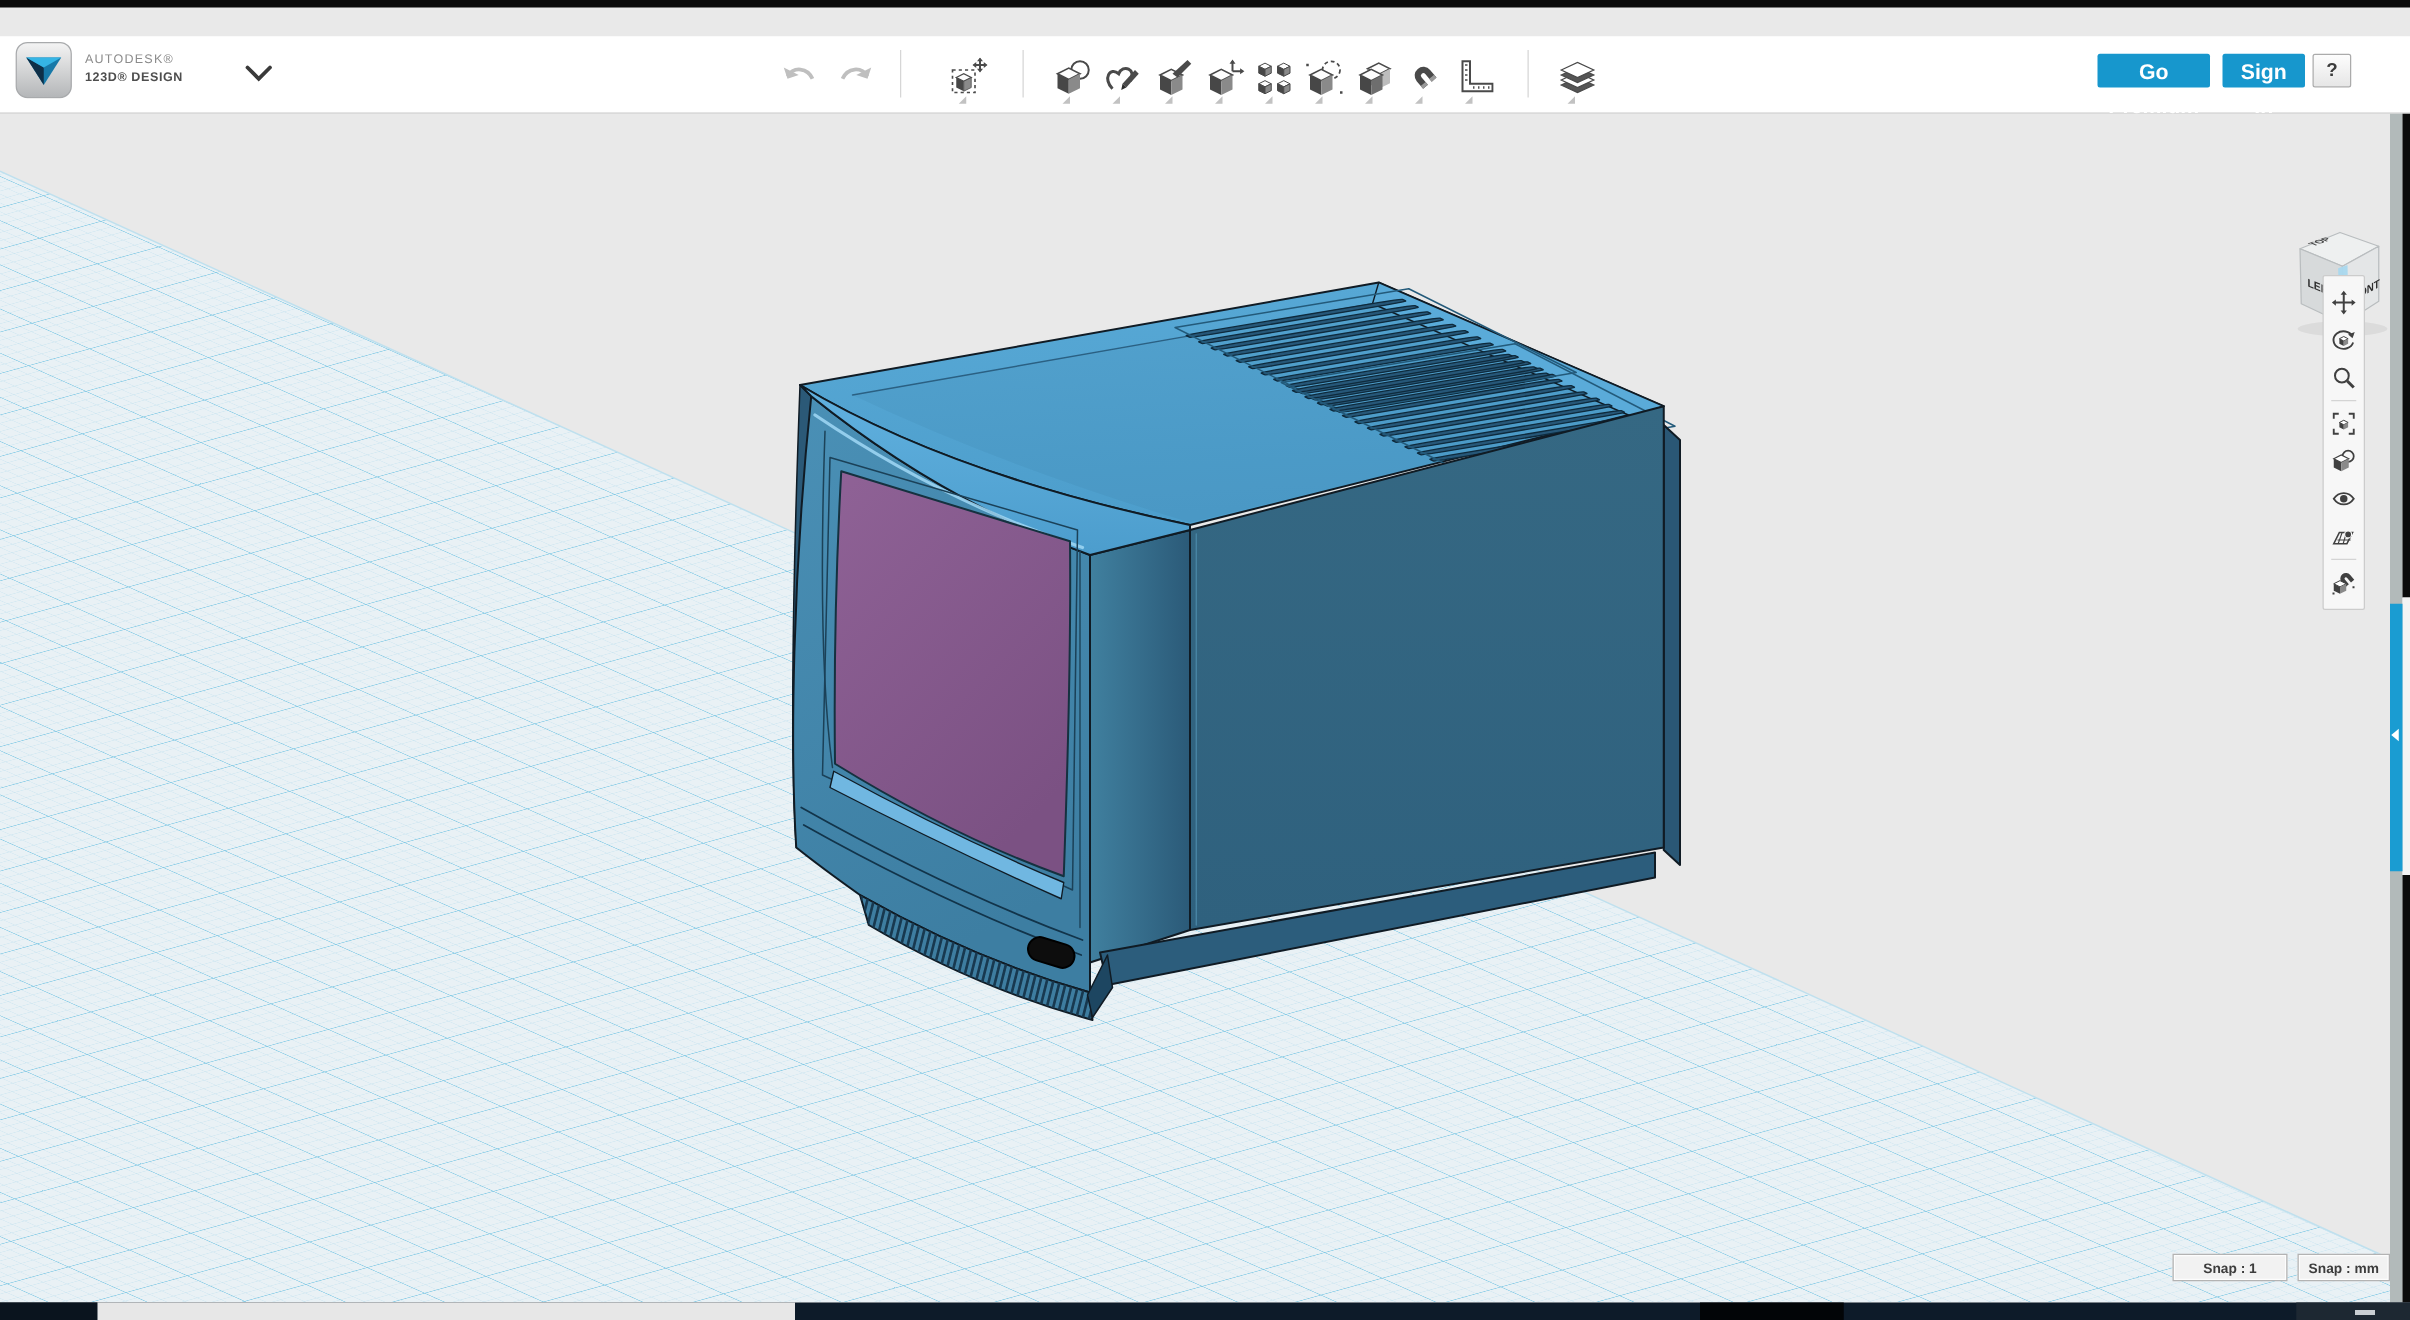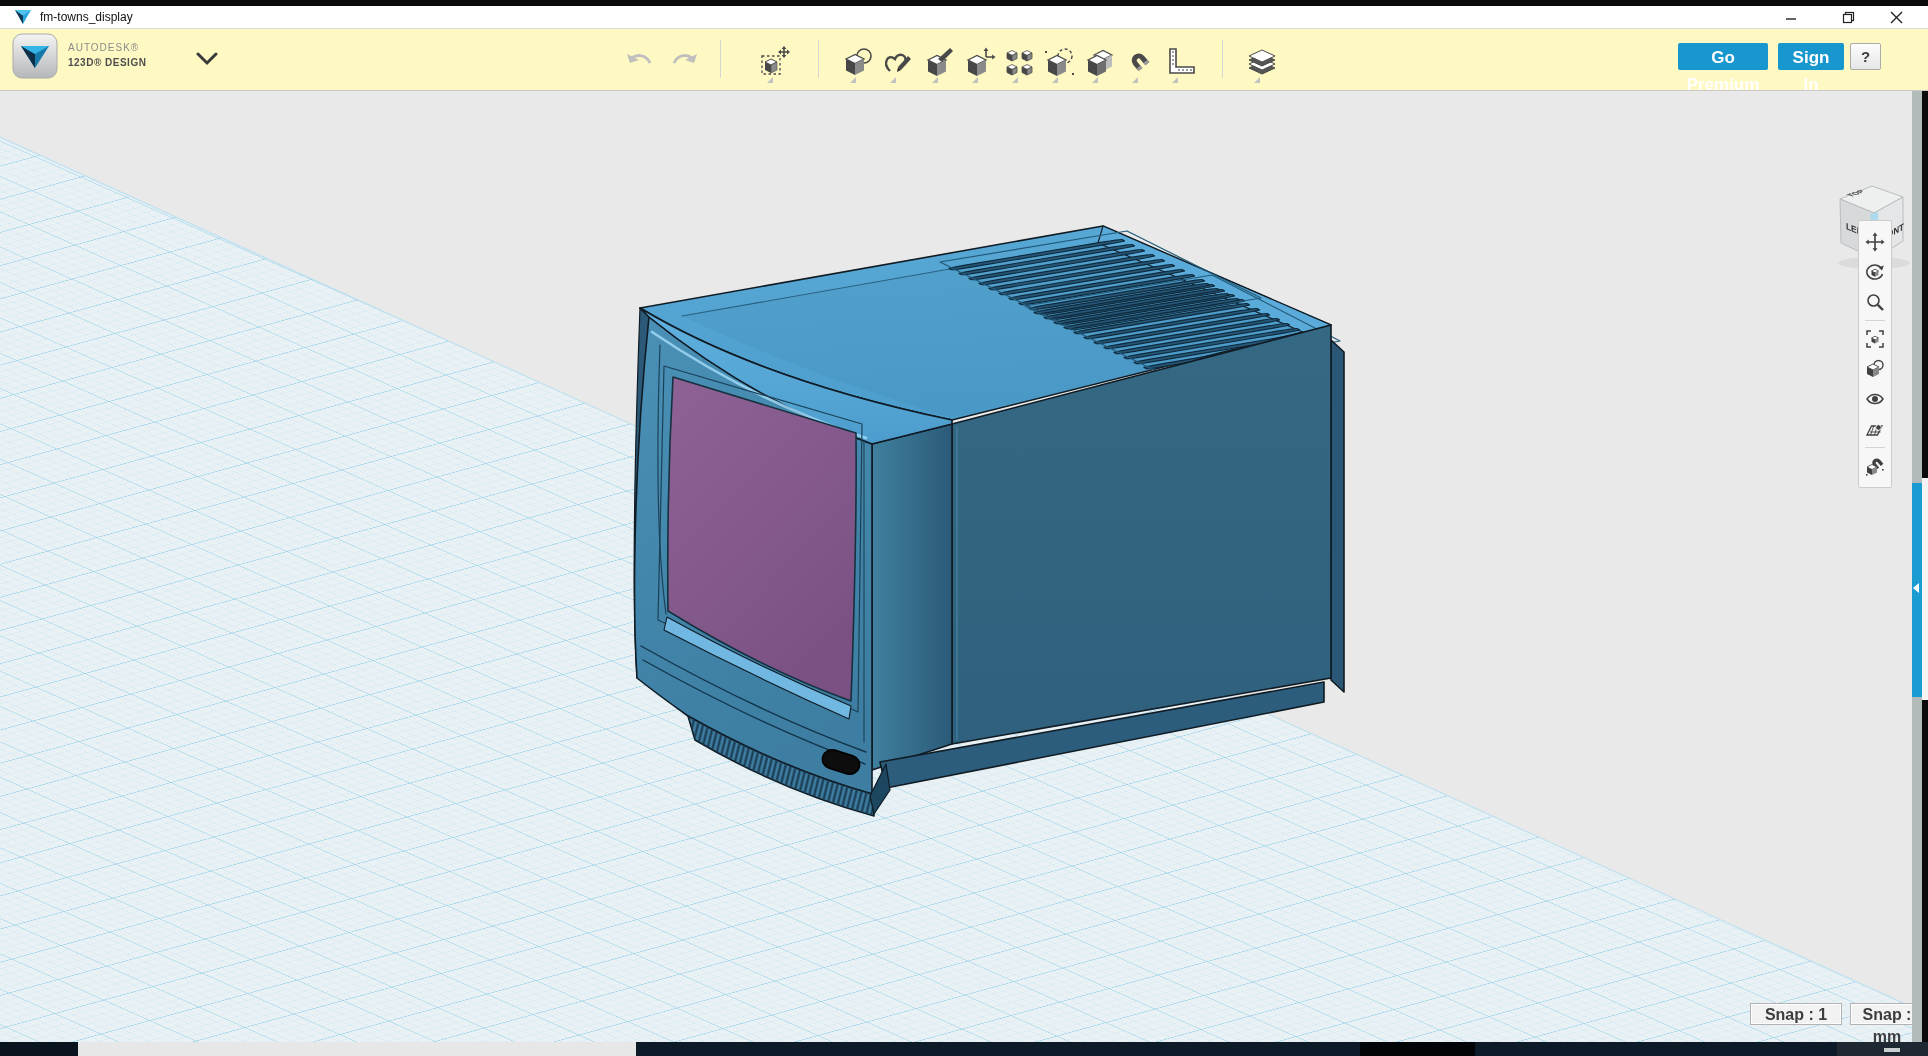--- a/index.html
+++ b/index.html
@@ -8,21 +8,21 @@
 
   
   .top-strip{position:absolute;left:0;top:0;width:1928px;height:6px;background:#0a0a0a;}
   .titlebar{position:absolute;left:0;top:6px;width:1928px;height:22px;background:#ffffff;border-bottom:1px solid #dcdcdc;}
   .titlebar .app-icon{position:absolute;left:14px;top:3px;width:18px;height:16px;}
   .titlebar .title{position:absolute;left:40px;top:0;height:22px;line-height:22px;font-size:12px;color:#111;}
   .win-btn{position:absolute;top:0;width:34px;height:22px;display:flex;align-items:center;justify-content:center;cursor:default;}
   .win-btn svg{display:block;}
 
   
-  .toolbar{position:absolute;left:0;top:29px;width:1928px;height:61px;background:#fef9c3;border-bottom:1px solid #c9c9c9;}
+  .toolbar{position:absolute;left:0;top:29px;width:1928px;height:61px;background:#ffffff;border-bottom:1px solid #c9c9c9;}
   .brand{position:absolute;left:12px;top:4px;display:flex;align-items:center;}
   .brand .brand-text{margin-left:10px;}
   .brand .b1{font-size:10px;color:#8b8b8b;letter-spacing:1px;line-height:12px;}
   .b2{font-size:10px;font-weight:bold;color:#4e4e4e;line-height:17px;letter-spacing:0.5px;}
   .brand-menu{position:absolute;left:196px;top:22px;width:22px;height:16px;cursor:pointer;}
   .tb-btn{position:absolute;top:34px;width:40px;height:46px;margin-top:-24px;display:flex;align-items:center;justify-content:center;}
   .tb-btn .dd{position:absolute;bottom:2px;left:50%;margin-left:-8px;width:0;height:0;border-left:6px solid transparent;border-bottom:6px solid #c2c2c2;}
   .tb-sep{position:absolute;top:11px;width:1px;height:38px;background:#d6d6d6;}
   .cta{position:absolute;top:14px;height:27px;border-radius:2px;background:#1797cd;color:#fff;font-weight:bold;font-size:17px;border:none;text-align:center;line-height:27px;cursor:pointer;}
   .help-btn{position:absolute;top:14px;left:1850px;width:31px;height:27px;border-radius:2px;background:linear-gradient(#fdfdfd,#e6e6e6);border:1px solid #ababab;color:#3c3c3c;font-weight:bold;font-size:15px;line-height:25px;text-align:center;box-sizing:border-box;cursor:pointer;}
@@ -34,21 +34,21 @@
 
   
   #viewcube{position:absolute;left:1830px;top:86px;cursor:pointer;}
 
   
   .navbar{position:absolute;left:1858px;top:129px;width:32px;background:#f7f7f7;border:1px solid #cccccc;border-radius:2px;padding:6px 0;display:flex;flex-direction:column;align-items:center;}
   .nav-btn{width:26px;height:30px;display:flex;align-items:center;justify-content:center;cursor:pointer;}
   .nav-sep{width:20px;height:1px;background:#d4d4d4;margin:3px 0;}
 
   
-  .status-btn{position:absolute;height:22px;background:#f2f2f2;border:1px solid #b3b3b3;box-shadow:inset 0 0 0 1px #fdfdfd;font-size:16px;font-weight:bold;color:#3d3d3d;text-align:center;line-height:22px;box-sizing:border-box;cursor:pointer;margin-left:12px;}
+  .status-btn{position:absolute;height:22px;background:#f2f2f2;border:1px solid #b3b3b3;box-shadow:inset 0 0 0 1px #fdfdfd;font-size:11px;font-weight:bold;color:#3d3d3d;text-align:center;line-height:22px;box-sizing:border-box;cursor:pointer;}
 
   
   .edge-strip{position:absolute;left:1912px;top:91px;width:10px;height:951px;background:#b2baba;}
   .edge-black-a{position:absolute;left:1922px;top:91px;width:6px;height:387px;background:#0b0b0b;}
   .edge-white{position:absolute;left:1922px;top:478px;width:6px;height:222px;background:#f4f4f4;}
   .edge-black-b{position:absolute;left:1922px;top:700px;width:6px;height:342px;background:#0b0b0b;}
   .panel-tab{position:absolute;left:1912px;top:483px;width:10px;height:214px;background:#1a9cd2;cursor:pointer;}
   .panel-tab .arrow{position:absolute;left:1px;top:100px;width:0;height:0;border-top:5px solid transparent;border-bottom:5px solid transparent;border-right:6px solid #ffffff;}
 
   
@@ -57,44 +57,20 @@
 
   svg text{user-select:none;}
 </style>
 </head>
 <body>
 
 <div id="screen">
 
   <div class="top-strip"></div>
 
-  <div class="titlebar">
-    <svg class="app-icon" viewBox="0 0 18 16">
-      <path d="M1,1 L17,1 L9,15 Z" fill="#2aa7db"></path>
-      <path d="M1,1 L9,15 L9,6.5 Z" fill="#14384f"></path>
-      <path d="M1,1 L17,1 L9,6.5 Z" fill="#4fc1ec"></path>
-    </svg>
-    <span class="title">fm-towns_display</span>
-    <div class="win-btn" style="left:1774px" title="minimize">
-      <svg width="12" height="12" viewBox="0 0 12 12">
-          <line x1="1" y1="8" x2="11" y2="8" stroke="#222" stroke-width="1.4"></line>
-        </svg>
-    </div>
-    <div class="win-btn" style="left:1831px" title="restore">
-      <svg width="13" height="13" viewBox="0 0 13 13">
-        <rect x="3.5" y="1.5" width="8" height="8" fill="none" stroke="#222" stroke-width="1.2"></rect>
-        <rect x="1.5" y="3.5" width="8" height="8" fill="#fff" stroke="#222" stroke-width="1.2"></rect>
-      </svg>
-    </div>
-    <div class="win-btn" style="left:1879px" title="close">
-      <svg width="13" height="13" viewBox="0 0 13 13">
-        <path d="M1,1 L12,12 M12,1 L1,12" stroke="#222" stroke-width="1.4"></path>
-      </svg>
-    </div>
-  </div>
 
   <div class="toolbar">
     <div class="brand">
       <svg width="46" height="46" viewBox="0 0 46 46">
         <defs>
           <linearGradient id="lgBadge" x1="0" y1="0" x2="0" y2="1">
             <stop offset="0" stop-color="#f4f4f4"></stop>
               <stop offset="1" stop-color="#b4b6b8"></stop>
           </linearGradient>
         </defs>

